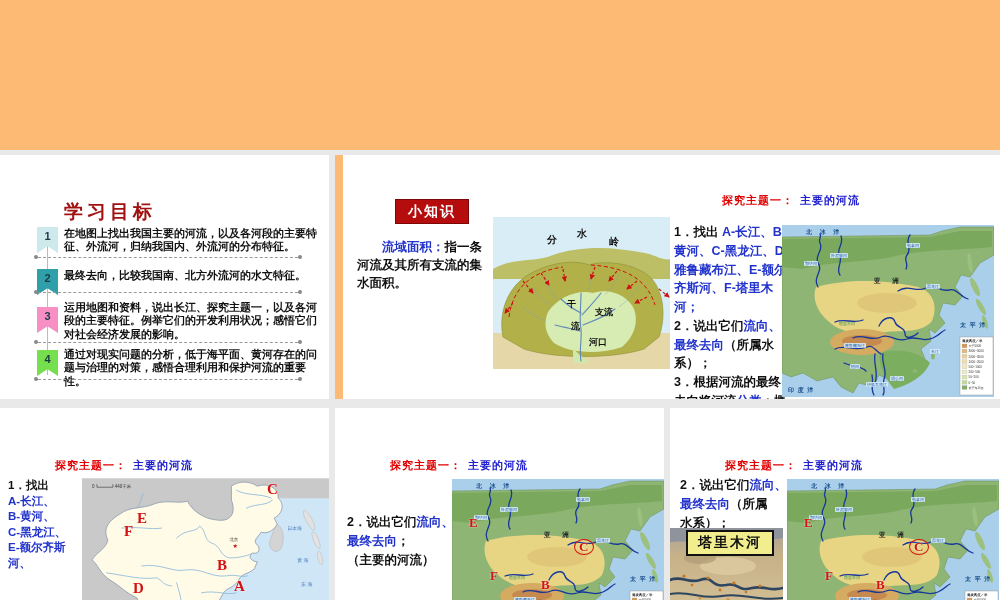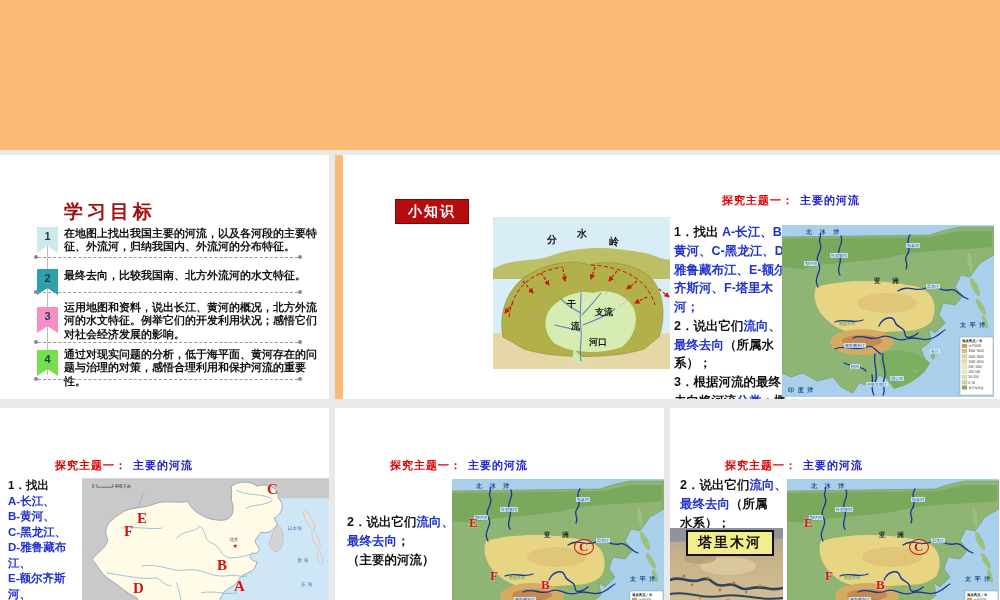--- a/index.html
+++ b/index.html
@@ -144,34 +144,35 @@
     <div class="sep" style="top:102px;"></div>
 
     <div class="obj-item" style="top:114px;">
       <span class="obj-tag" style="background: rgb(47, 159, 170);">2</span>
       <span class="obj-text">最终去向，比较我国南、北方外流河的水文特征。</span>
     </div>
     <div class="sep" style="top:137px;"></div>
 
     <div class="obj-item" style="top:146px;">
       <span class="obj-tag" style="top: 6px; background: rgb(247, 143, 197);">3</span>
-      <span class="obj-text">运用地图和资料，说出长江、黄河的概况，北方外流河的水文特征。例举它们的开发利用状况；感悟它们对社会经济发展的影响。</span>
+      <span class="obj-text">运用地图和资料，说出长江、探究主题一，以及各河段的主要特征。例举它们的开发利用状况；感悟它们对社会经济发展的影响。</span>
     </div>
     <div class="sep" style="top:187px;"></div>
 
     <div class="obj-item" style="top:193px;">
       <span class="obj-tag" style="top: 2px; background: rgb(118, 223, 77);">4</span>
       <span class="obj-text">通过对现实问题的分析，低于海平面、黄河存在的问题与治理的对策，感悟合理利用和保护河流的重要性。</span>
     </div>
     <div class="sep" style="top:224px;"></div>
   </div>
 
   <div class="slide" style="left:335px;top:155px;width:329px;height:244px;margin-left:8px;">
     <div class="s2-badge">小知识</div>
     <div class="s2-text">
+      <p><span class="term">流域面积：</span><span>指一条河流及其所有支流的集水面积。</span></p>
     </div>
     <svg class="s2-diagram" viewBox="0 0 178 152" xmlns="http://www.w3.org/2000/svg">
       <defs>
         <marker id="arrR" viewBox="0 0 6 6" refX="5" refY="3" markerWidth="4.5" markerHeight="4.5" orient="auto">
           <path d="M0,0 L6,3 L0,6 Z" fill="#cc1111"></path>
         </marker>
       </defs>
       <rect x="0" y="0" width="178" height="152" fill="#d9edf7"></rect>
       <path d="M0,52 C20,40 40,46 60,38 C90,28 120,30 152,36 C162,38 170,44 178,42 L178,62 L0,62 Z" fill="#bcbf66"></path>
       <rect x="0" y="116" width="178" height="36" fill="#e6d7a8"></rect>
@@ -238,21 +239,20 @@
 
   <div class="slide" style="left:0;top:408px;width:329px;height:192px;">
     <div class="ex-title" style="left:55px;top:50px;">
       <span class="t-red">探究主题一：</span><span class="t-blue">主要的河流</span>
     </div>
     <div class="q-text" style="left:8px;top:70px;width:78px;font-size:11.5px;line-height:1.35;">
       <span style="display:block;">1．找出</span>
       <span class="blue" style="display:block;">A-长江、</span>
       <span class="blue" style="display:block;">B-黄河、</span>
       <span class="blue" style="display:block;">C-黑龙江、</span>
-      <span class="blue" style="display:block;">D-雅鲁藏布江、</span>
       <span class="blue" style="display:block;">E-额尔齐斯河、</span>
 
     </div>
     <div class="map-wrap" style="left:82px;top:70px;width:247px;height:130px;">
       <svg viewBox="0 0 248 130" width="247" height="130" xmlns="http://www.w3.org/2000/svg">
         <rect x="0" y="0" width="248" height="130" fill="#c9c9c9"></rect>
         <path d="M197,20 L248,20 L248,130 L132,130 L137,124 L141,117 C145,109 150,112 157,103 C160,95 166,97 173,91 L176,84 C170,83 166,79 171,75 C178,77 180,70 175,66 C172,62 176,60 180,54 C184,56 192,54 196,46 L193,40 C201,36 204,26 197,20 Z" fill="#cfe6f6"></path>
         <path d="M196,46 C202,50 204,60 200,70 C196,76 190,74 188,66 C190,58 192,52 196,46 Z" fill="#d4d4d4" stroke="#b0b0b0" stroke-width="0.5"></path>
         <ellipse cx="228" cy="42" rx="3" ry="11" transform="rotate(-28 228 42)" fill="#e2e2e2" stroke="#bbb" stroke-width="0.5"></ellipse>
         <ellipse cx="235" cy="62" rx="2.6" ry="9" transform="rotate(-22 235 62)" fill="#e2e2e2" stroke="#bbb" stroke-width="0.5"></ellipse>

